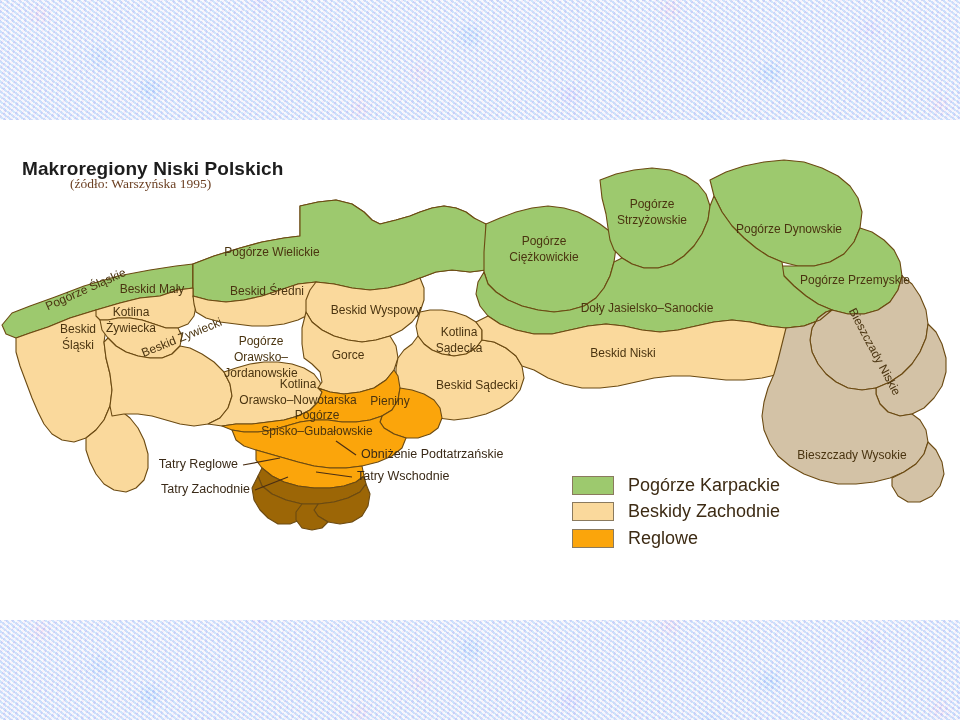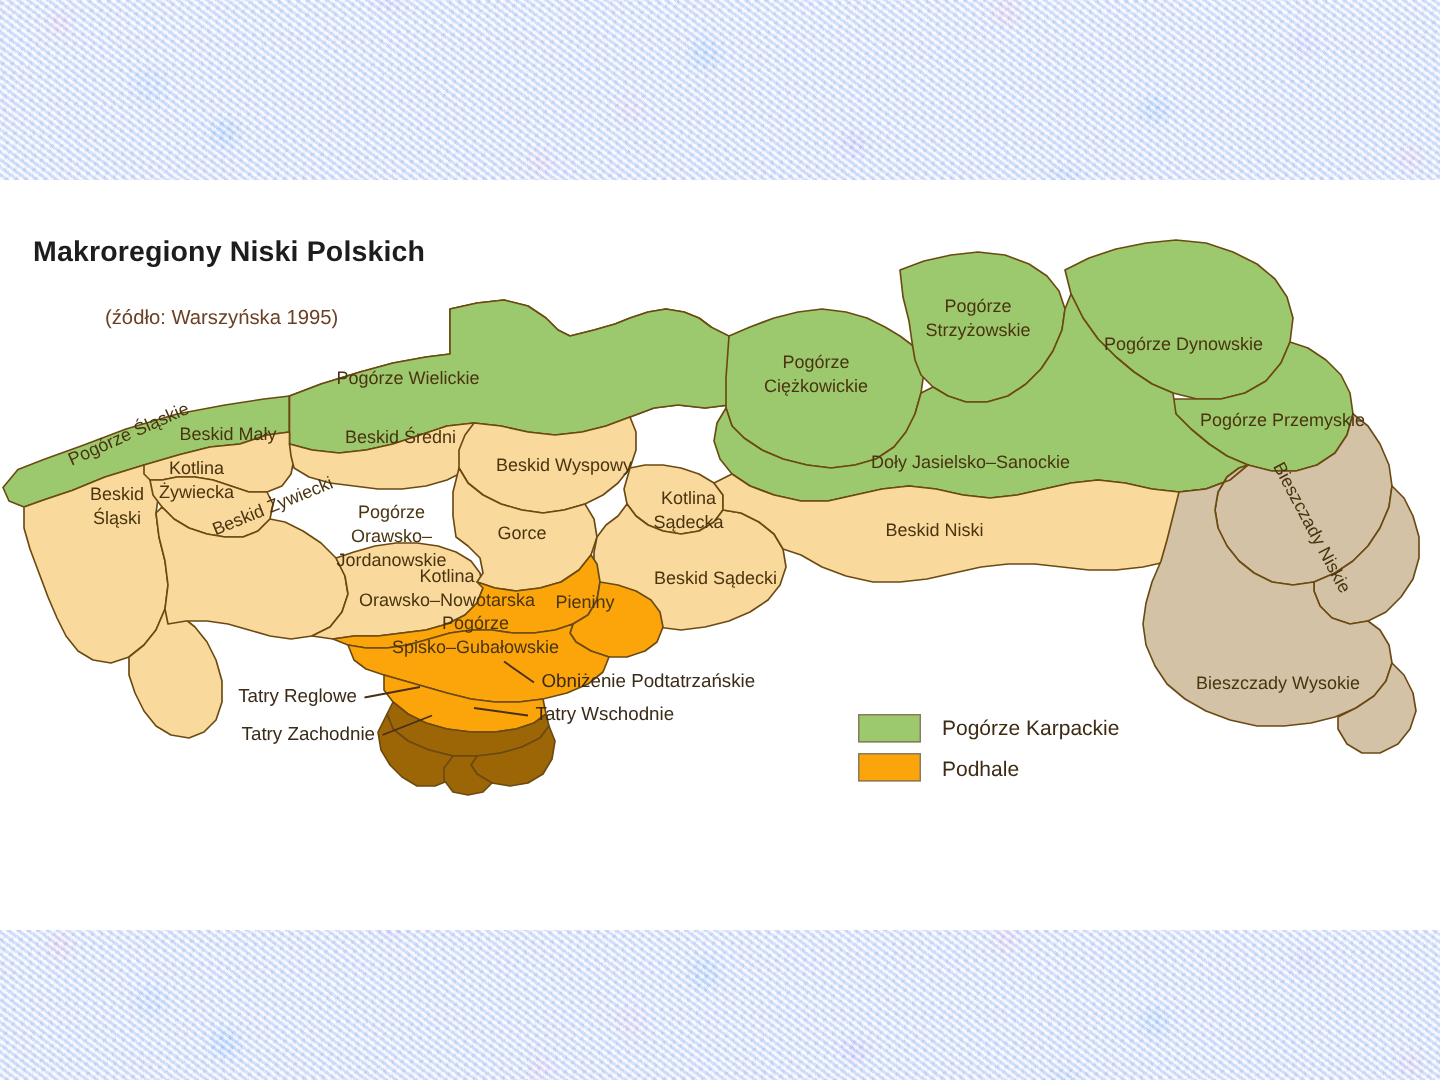--- a/index.html
+++ b/index.html
@@ -40,39 +40,39 @@
       repeating-linear-gradient(-52deg,rgba(255,195,230,.30) 0 2px,rgba(255,255,255,.45) 2px 5px),
       repeating-linear-gradient(88deg,rgba(175,160,255,.18) 0 3px,rgba(255,255,255,.3) 3px 6px);
     mix-blend-mode:normal;opacity:.95;filter:blur(.4px);
   }
   .band .veil{position:absolute;inset:0;
     background:linear-gradient(180deg,rgba(255,255,255,.18),rgba(255,255,255,.05));}
 
   
   .title{position:absolute;left:22px;top:158px;font-size:19px;font-weight:bold;
          color:#1d1d1d;letter-spacing:.1px;white-space:nowrap;}
-  .subtitle{position:absolute;left:70px;top:204px;font-size:13.5px;
-            color:#6b3f22;white-space:nowrap;}
+  .subtitle{position:absolute;left:70px;top:176px;font-size:13.5px;
+            color:#6b3f22;white-space:nowrap;font-family:Liberation Serif, serif;}
 
   
   .map{position:absolute;left:0;top:120px;width:960px;height:500px;}
   .map svg{display:block;width:960px;height:500px;}
 
   
   .rlabel{font-family:"Liberation Sans","DejaVu Sans",sans-serif;
           font-size:12px;fill:#4a3410;text-anchor:middle;dominant-baseline:middle;}
   .callout{font-family:"Liberation Sans","DejaVu Sans",sans-serif;
            font-size:12.5px;fill:#3a2a18;dominant-baseline:middle;}
 
   
   .legend{position:absolute;left:572px;top:473px;}
   .legend-row{display:flex;align-items:center;height:24px;margin-bottom:2.5px;}
   .swatch{width:42px;height:19px;border:1px solid #8a7a5e;box-sizing:border-box;
           flex:0 0 auto;}
-  .legend-label{margin-left:14px;font-size:14px;color:#3d2b14;white-space:nowrap;}
+  .legend-label{margin-left:14px;font-size:18px;color:#3d2b14;white-space:nowrap;}
 </style>
 </head>
 <body>
 
 <div class="slide">
 
   <div class="band top">
       <div class="veil"></div>
     </div>
   <div class="band bottom">
@@ -277,18 +277,22 @@
     </g>
   </svg>
   </div>
 
   <div class="legend">
     <div class="legend-row">
       <span class="swatch" style="background: rgb(157, 201, 110);"></span>
       <span class="legend-label">Pogórze Karpackie</span>
     </div>
     <div class="legend-row">
+      <span class="swatch" style="background: rgb(250, 217, 156);"></span>
+      <span class="legend-label">Beskidy Zachodnie</span>
+    </div>
+    <div class="legend-row">
       <span class="swatch" style="background: rgb(251, 165, 11);"></span>
-      <span class="legend-label">Podhale</span>
+      <span class="legend-label">Reglowe</span>
     </div>
   </div>
 
 </div>
 
 </body></html>

